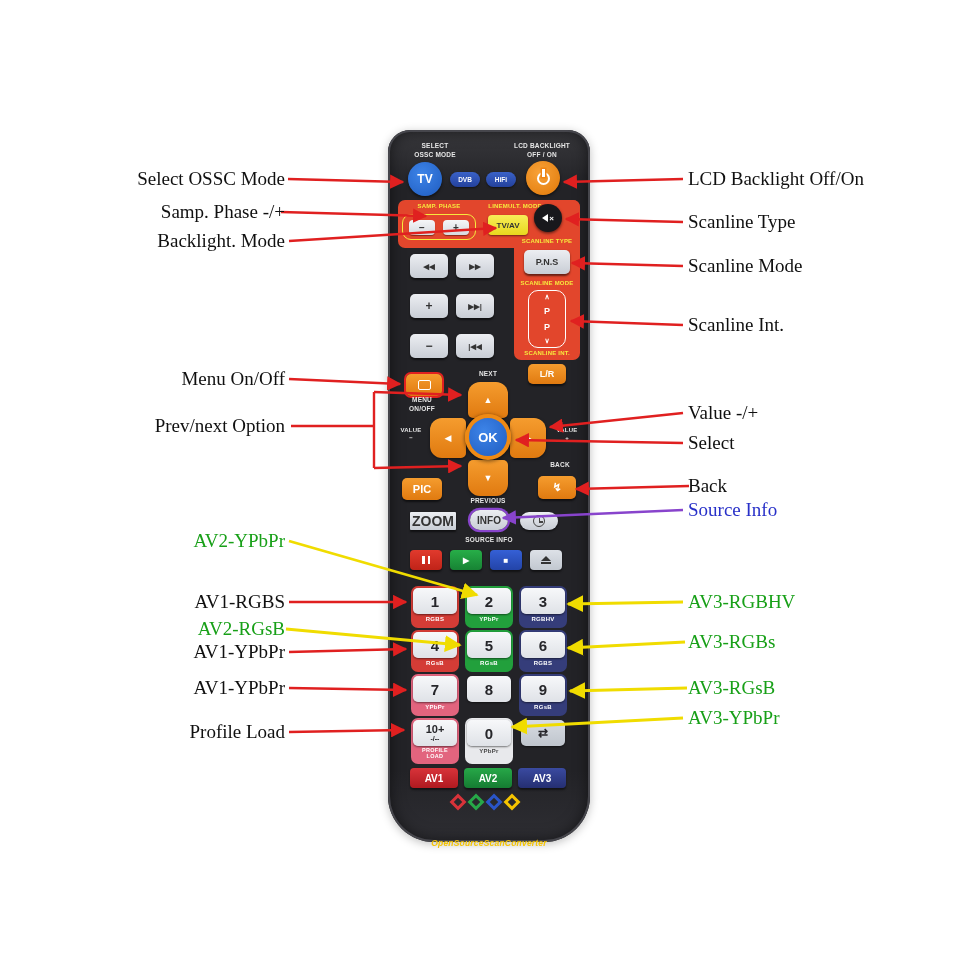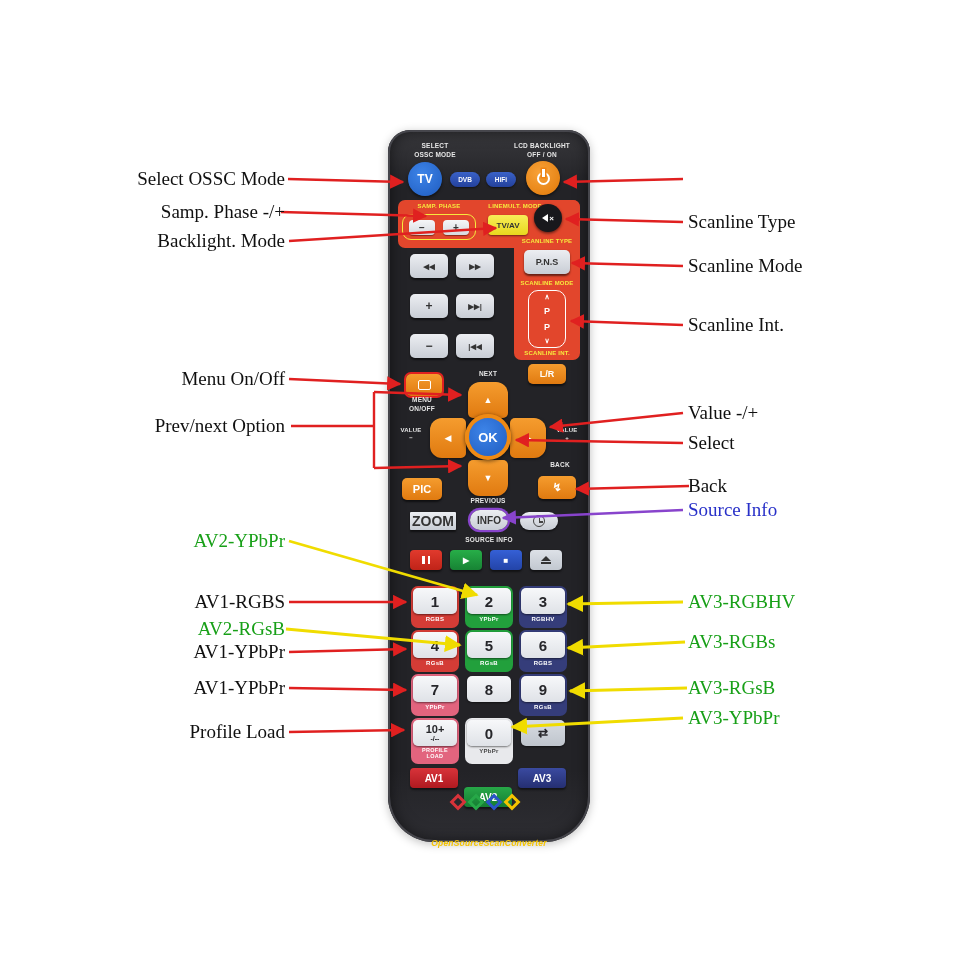--- a/index.html
+++ b/index.html
@@ -79,21 +79,21 @@
   .npkey{height:26px;background:linear-gradient(180deg,#f7f8fa,#dfe2e7);border-radius:5px;display:flex;align-items:center;justify-content:center;font-weight:bold;font-size:15px;color:#26262a;box-shadow:0 1px 2px rgba(0,0,0,.5);}
   .npkey.grey{background:linear-gradient(180deg,#d8dce2,#bfc5cd);font-size:12px;}
   .npkey.dbl{flex-direction:column;line-height:1;}
   .npkey .k-main{font-size:11px;} .npkey .k-sub{font-size:7px;font-weight:bold;}
   .npsub{font-size:6px;font-weight:bold;color:#fff;margin-top:2px;letter-spacing:.3px;line-height:1;}
   .npsub.tiny{font-size:5.5px;}
   .th-light .npsub{color:#444;}
 
   .avbtn{position:absolute;width:48px;height:20px;border-radius:4px;color:#fff;font-weight:bold;font-size:10px;display:flex;align-items:center;justify-content:center;box-shadow:0 1.5px 2px rgba(0,0,0,.5);}
   .av1{background:linear-gradient(180deg,#d8333a,#b01a20);}
-  .av2{background:linear-gradient(180deg,#27a848,#157c32);margin-top:19px;}
+  .av2{background:linear-gradient(180deg,#27a848,#157c32);}
   .av3{background:linear-gradient(180deg,#3a4aa0,#252f72);}
 
   .dia{position:absolute;width:12px;height:12px;transform:rotate(45deg);border:3px solid;background:transparent;}
   .brand{position:absolute;top:692px;left:0;width:100%;text-align:center;color:#f5c400;font-style:italic;font-weight:bold;font-size:8.5px;letter-spacing:.2px;margin-top:16px;}
 </style>
 </head>
 <body>
 
 <div class="canvas">
 
@@ -146,20 +146,21 @@
   <div class="ann left" style="top:229px">Backlight. Mode</div>
   <div class="ann left" style="top:367px">Menu On/Off</div>
   <div class="ann left" style="top:414px">Prev/next Option</div>
   <div class="ann left green" style="top:529px">AV2-YPbPr</div>
   <div class="ann left" style="top:590px">AV1-RGBS</div>
   <div class="ann left green" style="top:617px">AV2-RGsB</div>
   <div class="ann left" style="top:640px">AV1-YPbPr</div>
   <div class="ann left" style="top:676px">AV1-YPbPr</div>
   <div class="ann left" style="top:720px">Profile Load</div>
 
+  <div class="ann right" style="top:167px">LCD Backlight Off/On</div>
   <div class="ann right" style="top:210px">Scanline Type</div>
   <div class="ann right" style="top:254px">Scanline Mode</div>
   <div class="ann right" style="top:313px">Scanline Int.</div>
   <div class="ann right" style="top:401px">Value -/+</div>
   <div class="ann right" style="top:431px">Select</div>
   <div class="ann right" style="top:474px">Back</div>
   <div class="ann right blue" style="top:498px">Source Info</div>
   <div class="ann right green" style="top:590px">AV3-RGBHV</div>
   <div class="ann right green" style="top:630px">AV3-RGBs</div>
   <div class="ann right green" style="top:676px">AV3-RGsB</div>

